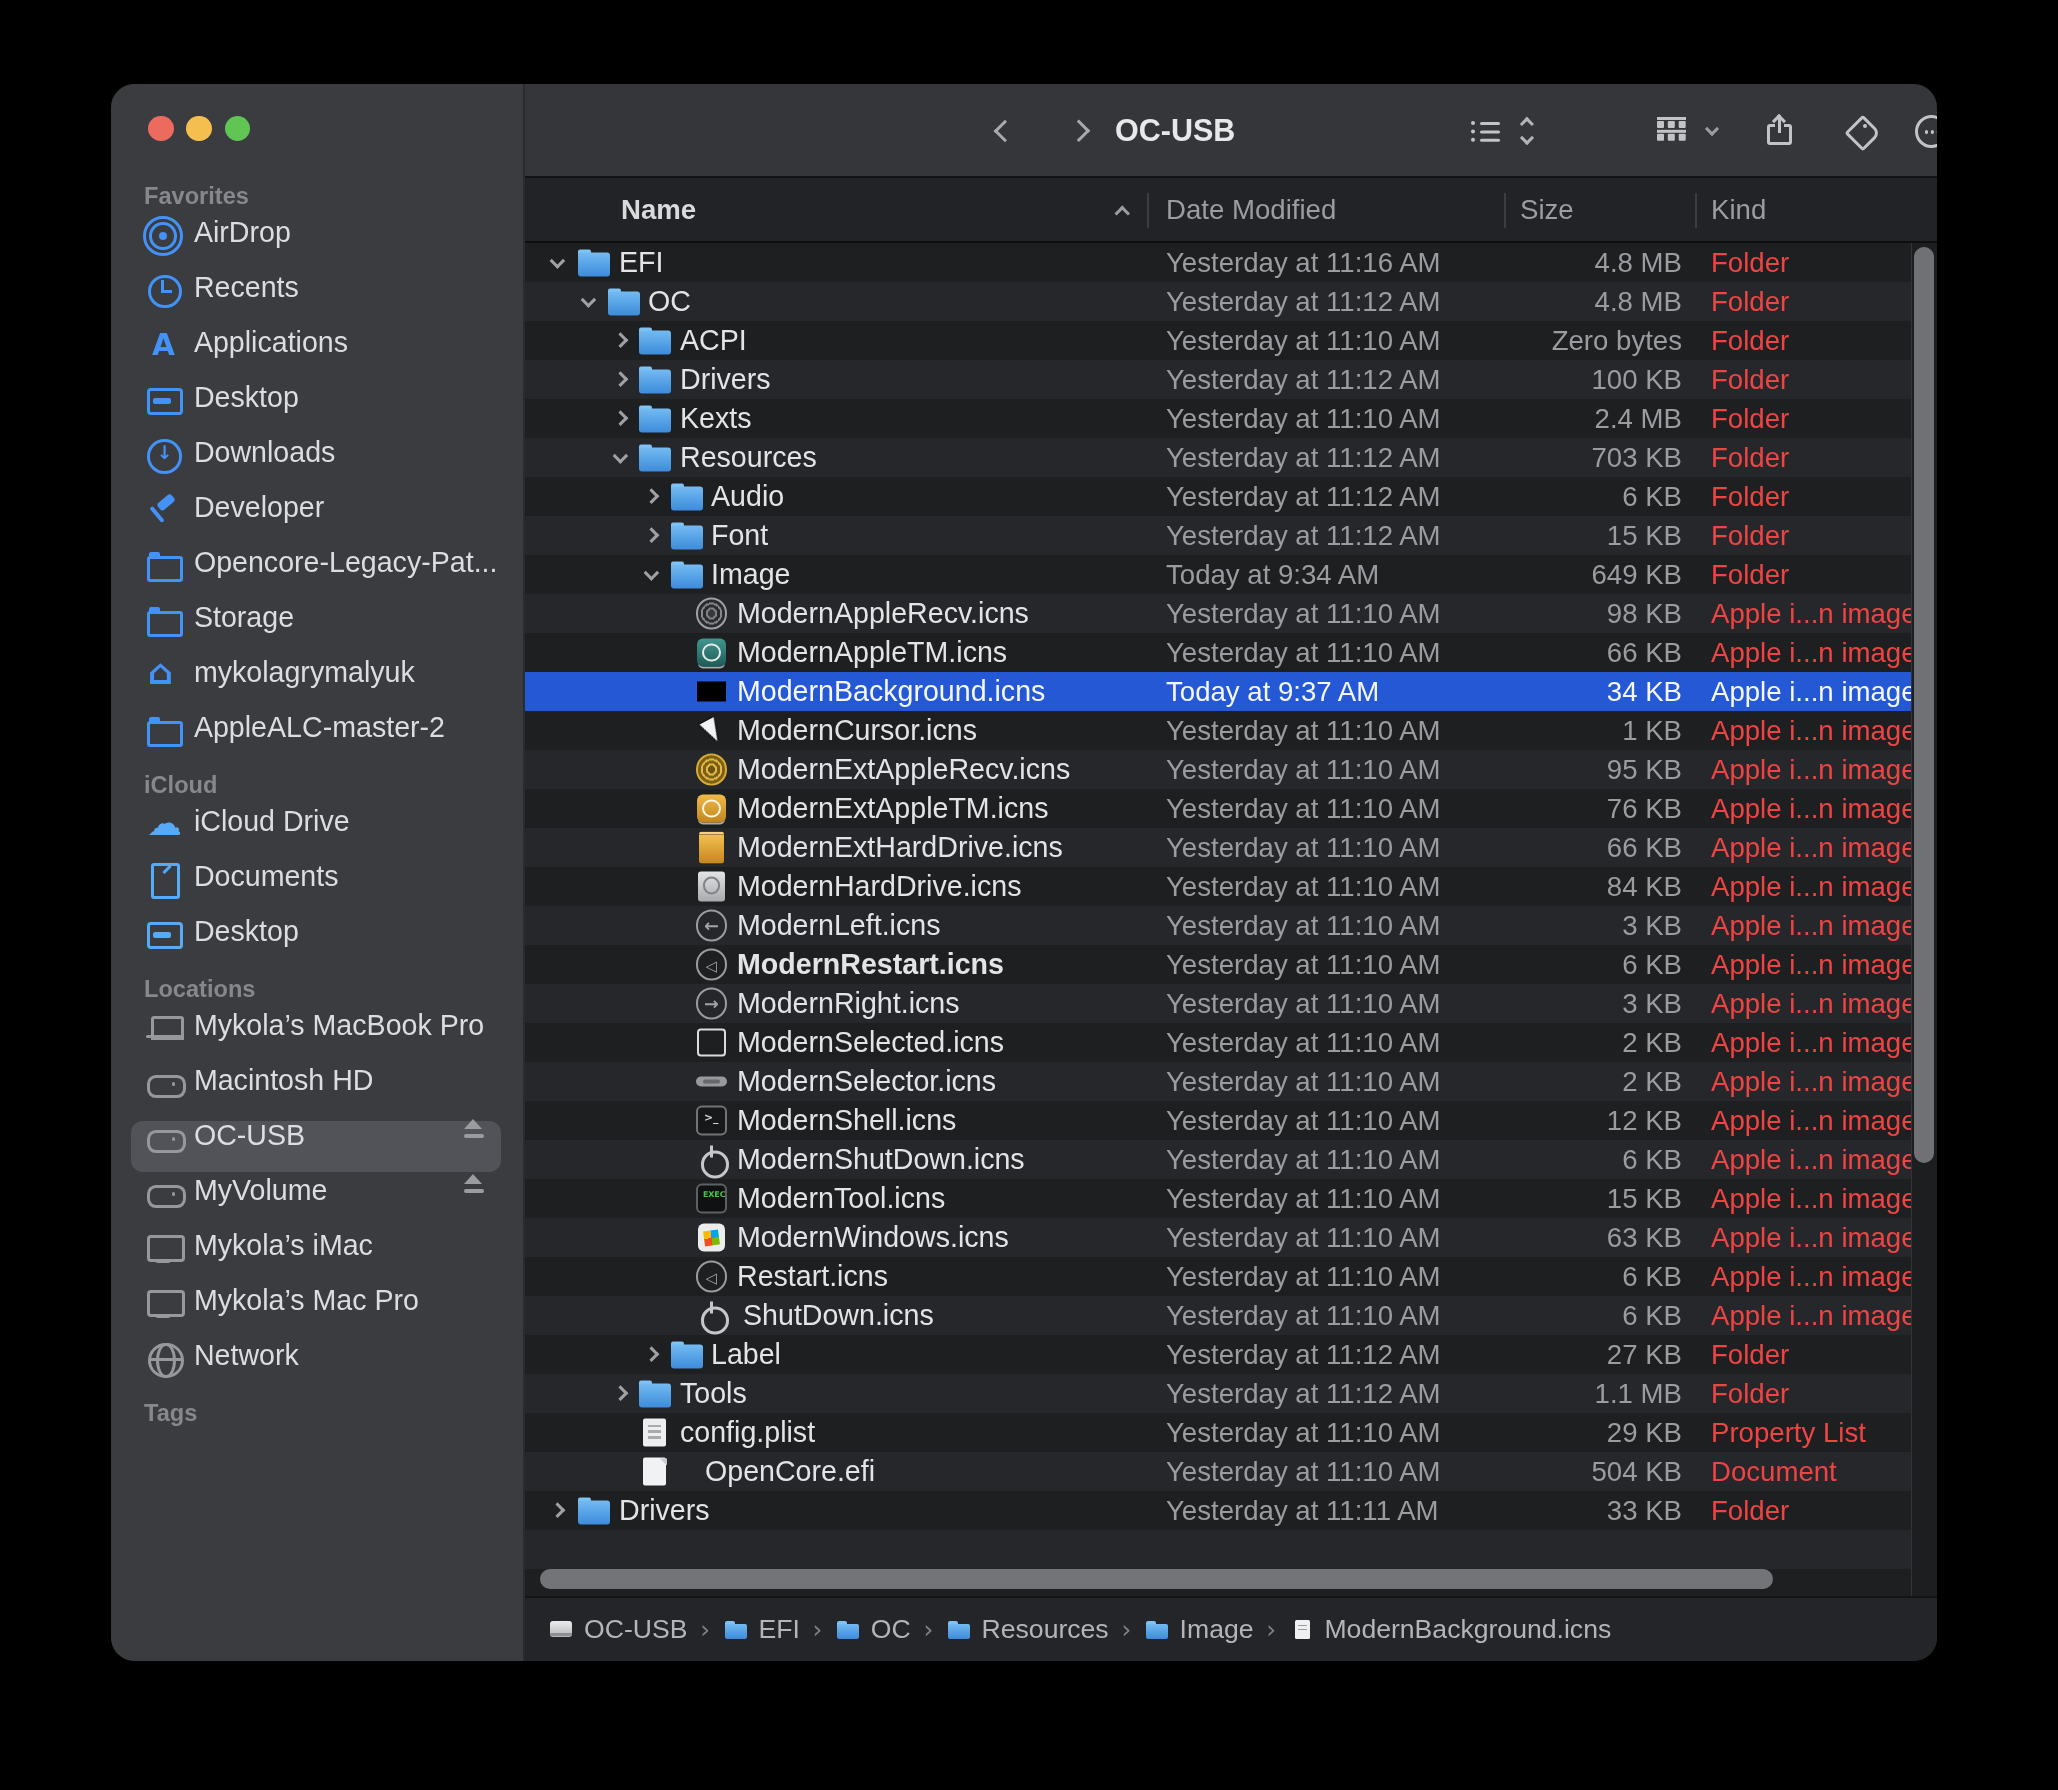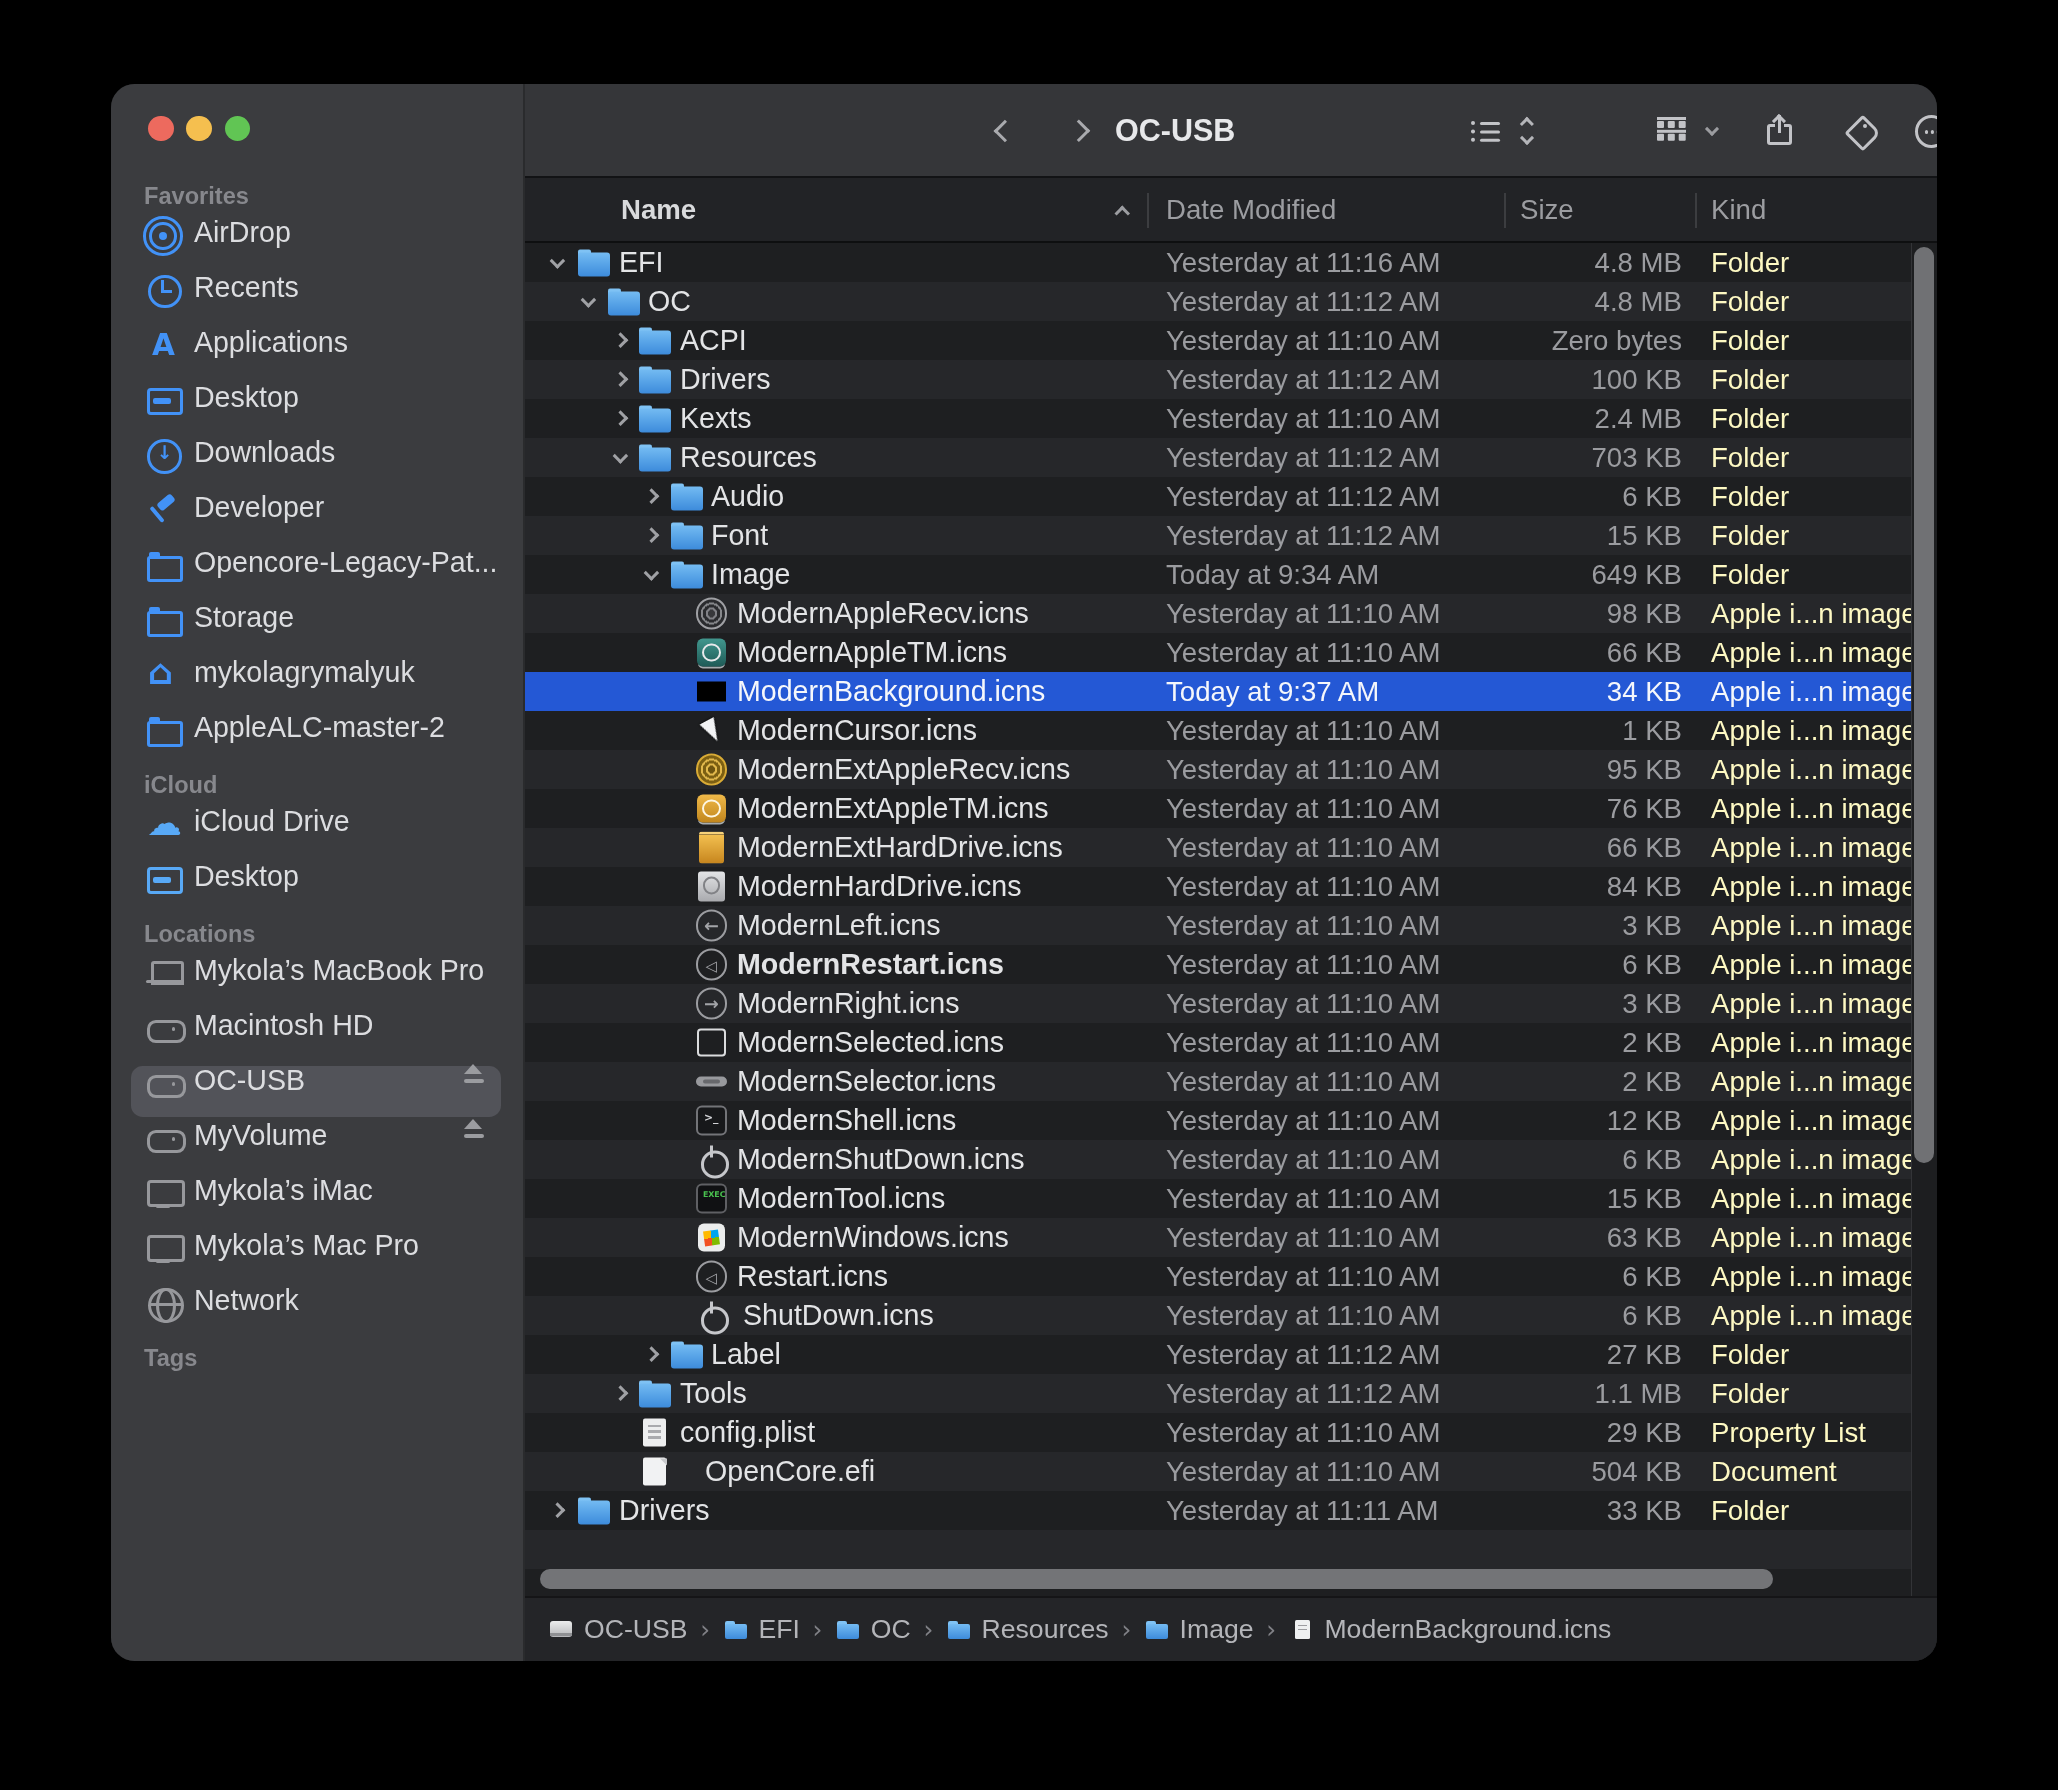--- a/index.html
+++ b/index.html
@@ -111,21 +111,21 @@
   .sortchev{position:absolute;left:592px;top:29.6px;width:10.8px;height:10.8px;border-left:3px solid #9c9da1;border-bottom:3px solid #9c9da1;transform:rotate(135deg);}
   .hdiv{position:absolute;top:14.8px;height:35px;width:2px;background:#3c3d40;}
   #rows{position:absolute;left:0;top:65px;right:0;}
   .row{position:relative;height:39px;}
   .row:nth-child(odd){background:#1e1f21;}
   .row:nth-child(even){background:#26272a;}
   .row.sel{background:#2458d5;}
   .cname{position:absolute;top:0;line-height:39px;font-size:28.6px;color:#e3e4e6;white-space:nowrap;}
   .cdate{position:absolute;left:641px;top:0;line-height:39px;font-size:27.6px;color:#9b9ca0;white-space:nowrap;}
   .csize{position:absolute;left:916px;width:241px;top:0;line-height:39px;font-size:27.6px;color:#9b9ca0;text-align:right;}
-  .ckind{position:absolute;left:1186px;top:0;line-height:39px;font-size:27.6px;color:#fef9c3;white-space:nowrap;}
+  .ckind{position:absolute;left:1186px;top:0;line-height:39px;font-size:27.6px;color:#ef4444;white-space:nowrap;}
   .row.sel .cname,.row.sel .cdate,.row.sel .csize,.row.sel .ckind{color:#f5f7fb;}
   .dis{position:absolute;top:50%;width:10.8px;height:10.8px;border-right:3px solid #a0a1a5;border-bottom:3px solid #a0a1a5;}
   .dis.closed{transform:translateY(-58%) rotate(-45deg);}
   .dis.open{transform:translateY(-70%) rotate(45deg);}
   .fi{position:absolute;top:50%;transform:translateY(-50%);width:33px;height:33px;display:flex;align-items:center;justify-content:center;font-family:"DejaVu Sans",sans-serif;}
   .fi::before,.fi::after{position:absolute;}
   
   .f-folder::before{content:"";left:1px;top:3px;width:12.8px;height:7.9px;border-radius:2px 2px 0 0;background:#7fc2f4;}
   .f-folder::after{content:"";left:1px;top:6.9px;width:31.5px;height:23.6px;border-radius:2px 3px 3px 3px;background:linear-gradient(180deg,#74bbf2 0%,#57a3e7 50%,#3d8bdb 100%);}
   
@@ -276,20 +276,25 @@
 
   <div class="sec sec-icloud">
     <div class="sec-label">iCloud</div>
     <ul class="sec-items">
   <li class="side-item">
     <span class="sic sic-cloud"></span>
     <span class="slabel">iCloud Drive</span>
 
   </li>
 
+  <li class="side-item">
+    <span class="sic sic-document"></span>
+    <span class="slabel">Documents</span>
+
+  </li>
 
   <li class="side-item">
     <span class="sic sic-desktop"></span>
     <span class="slabel">Desktop</span>
 
   </li>
 </ul>
   </div>
 
   <div class="sec sec-loc">

